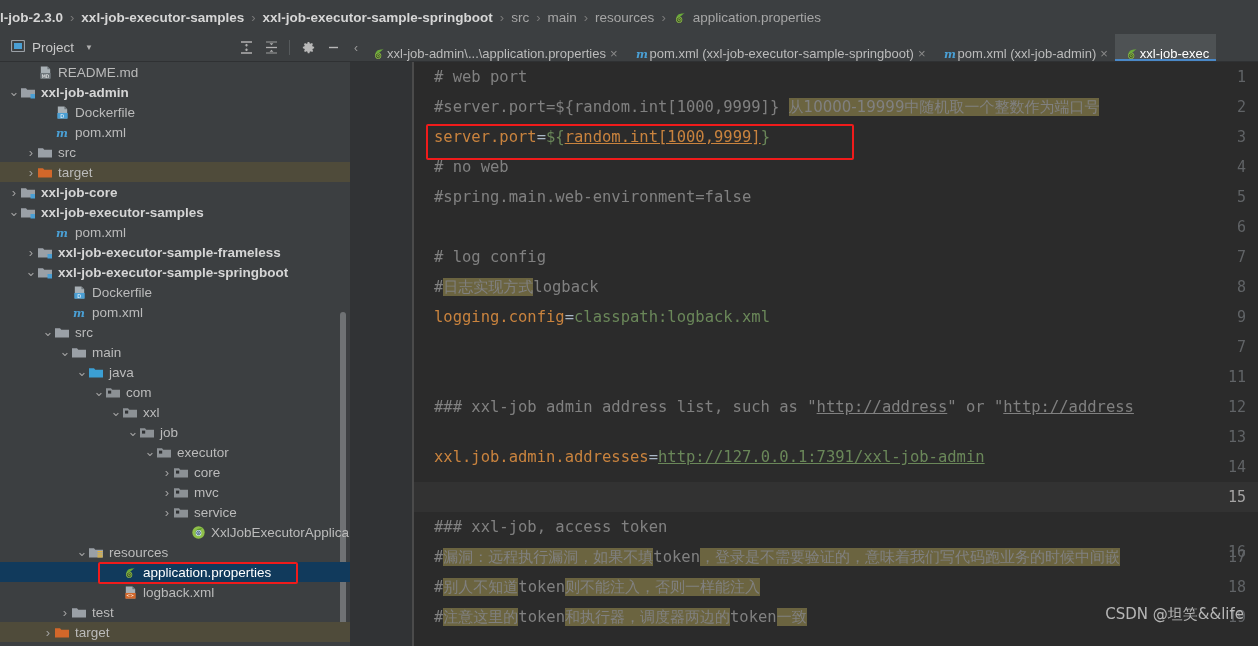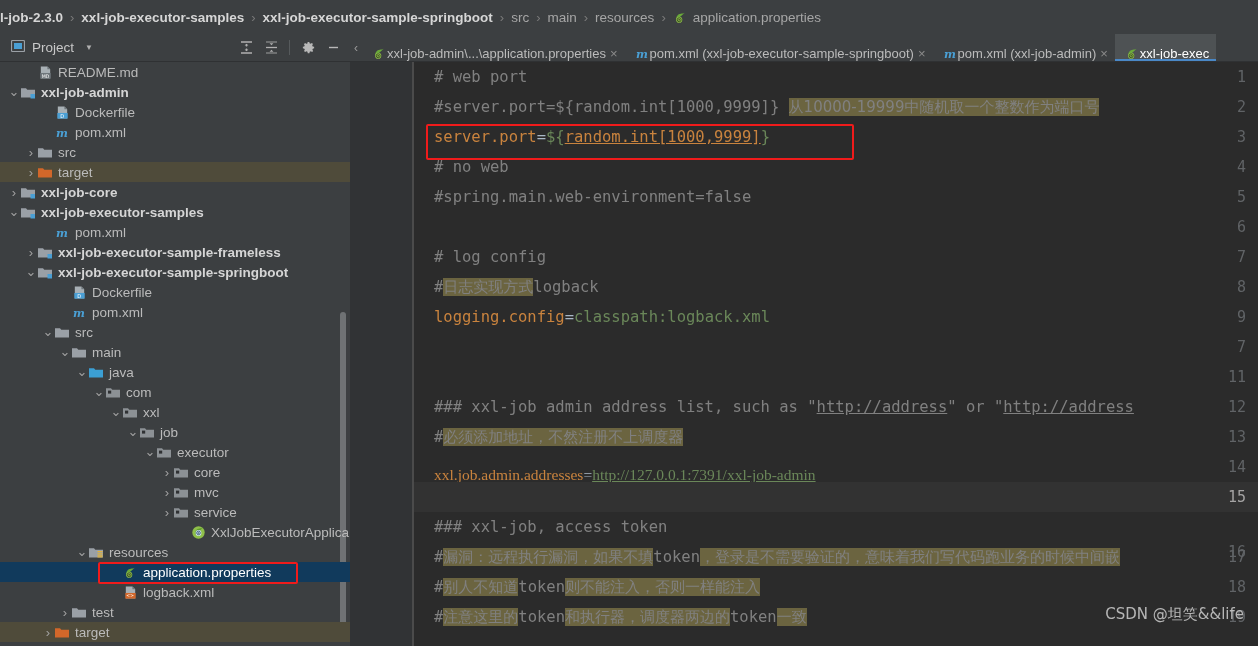--- a/index.html
+++ b/index.html
@@ -573,23 +573,22 @@
       <div class="code-line" style="top: 210px;"><span class="cm">#</span><span class="cm mark cjk">日志实现方式</span><span class="cm">logback</span></div>
       <div class="lnum" style="top: 240px;">9</div>
       <div class="code-line" style="top: 240px;"><span class="key">logging.config</span><span class="eq">=</span><span class="val">classpath:logback.xml</span></div>
       <div class="lnum" style="top: 270px;">7</div>
       <div class="code-line" style="top: 270px;"></div>
       <div class="lnum" style="top: 300px;">11</div>
       <div class="code-line" style="top: 300px;"></div>
       <div class="lnum" style="top: 330px;">12</div>
       <div class="code-line" style="top: 330px;"><span class="cm">### xxl-job admin address list, such as "</span><span class="cmu">http://address</span><span class="cm">" or "</span><span class="cmu">http://address</span></div>
       <div class="lnum" style="top: 360px;">13</div>
-      <div class="code-line" style="top: 360px;"><span class="cm">#</span><span class="cm mark cjk">必须添加地址，不然注册不上调度器</span></div>
       <div class="lnum" style="top: 390px;">14</div>
-      <div class="code-line" style="top: 398px; font-family: Liberation Serif, serif;"><span class="key">xxl.job.admin.addresses</span><span class="eq">=</span><span class="valu">http://127.0.0.1:7391/xxl-job-admin</span></div>
+      <div class="code-line" style="top: 380px;"><span class="key">xxl.job.admin.addresses</span><span class="eq">=</span><span class="valu">http://127.0.0.1:7391/xxl-job-admin</span></div>
       <div class="caret-line" style="top: 420px;"></div>
       <div class="lnum current" style="top: 420px;">15</div>
       <div class="code-line" style="top: 420px;"></div>
       <div class="lnum" style="top: 475px;">16</div>
       <div class="code-line" style="top: 450px;"><span class="cm">### xxl-job, access token</span></div>
       <div class="lnum" style="top: 480px;">17</div>
       <div class="code-line" style="top: 480px;"><span class="cm">#</span><span class="cm mark cjk">漏洞：远程执行漏洞，如果不填</span><span class="cm">token</span><span class="cm mark cjk">，登录是不需要验证的，意味着我们写代码跑业务的时候中间嵌</span></div>
       <div class="lnum" style="top: 510px;">18</div>
       <div class="code-line" style="top: 510px;"><span class="cm">#</span><span class="cm mark cjk">别人不知道</span><span class="cm">token</span><span class="cm mark cjk">则不能注入，否则一样能注入</span></div>
       <div class="lnum" style="top: 540px;">19</div>

